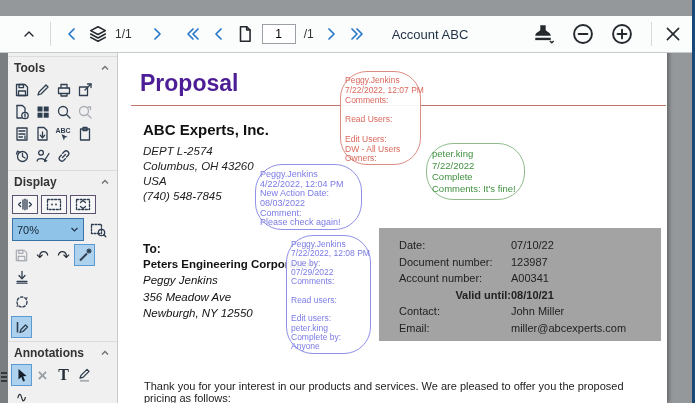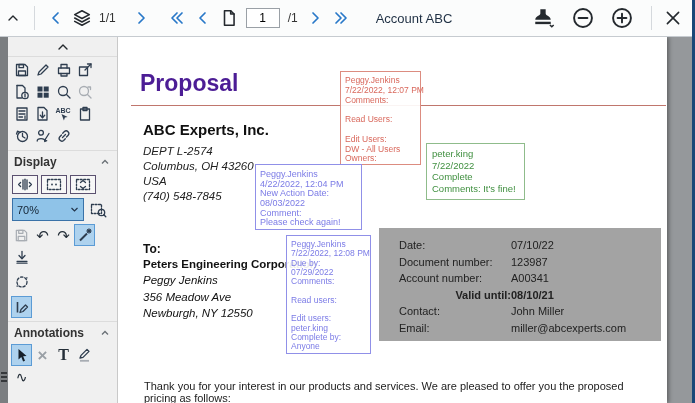--- a/index.html
+++ b/index.html
@@ -1,22 +1,22 @@
 <!DOCTYPE html>
 <html><head>
 <meta charset="utf-8">
 <style>
   * { box-sizing: border-box; margin: 0; padding: 0; }
   html,body { width:695px; height:403px; overflow:hidden; }
   body { font-family:"Liberation Sans", sans-serif; background:#fff; position:relative; }
   .app { position:absolute; inset:0; background:#95989b; }
 
   
-  .toolbar { position:absolute; left:0; top:0; right:0; height:37px; background:#fbfcfc;
-             border-bottom:1px solid #c6cbd0; display:flex; align-items:center; padding-left:0; z-index:5;}
+  .toolbar { position:absolute; left:0; top:16px; right:0; height:37px; background:#fbfcfc;
+             border-bottom:1px solid #c6cbd0; display:flex; align-items:center; padding-left:16px; z-index:5;}
   .tb-btn { display:flex; align-items:center; justify-content:center; height:28px; min-width:26px; cursor:pointer; }
   .tb-sep { width:1px; height:24px; background:#d5d9dd; margin:0 8px; }
   .tb-txt { font-size:12px; color:#333; margin:0 4px; }
   .tb-title { font-size:13px; color:#1f3044; margin-left:22px; }
   .page-input { width:34px; height:20px; border:1px solid #9aa0a6; font-size:12px; text-align:center;
                 font-family:"Liberation Sans",sans-serif; margin:0 4px; }
   .tb-right { margin-left:auto; display:flex; align-items:center; padding-right:9px; }
   .ic svg { display:block; }
   svg .s { stroke:#2e3d4f; fill:none; stroke-width:1.3; stroke-linecap:round; stroke-linejoin:round; }
   svg .blue { stroke:#2878c8; fill:none; stroke-width:1.7; stroke-linecap:round; stroke-linejoin:round; }
@@ -58,21 +58,21 @@
   .h-rule { position:absolute; left:13px; top:68px; width:535px; height:1px; background:#c0766d; }
   .company { position:absolute; left:25px; top:84px; color:#111; }
   .company .name { font-size:15px; font-weight:bold; }
   .company .addr { font-style:italic; font-size:11.5px; line-height:15px; margin-top:6px; color:#222; }
   .to-block { position:absolute; left:25px; top:205px; color:#111; }
   .to-block .to { font-weight:bold; font-size:12px; }
   .to-block .corp { font-weight:bold; font-size:11.5px; line-height:16px; }
   .to-block .addr { font-style:italic; font-size:11.5px; line-height:16.5px; }
   .footer-text { position:absolute; left:26px; top:343px; width:515px; font-size:11px; color:#222; }
 
-  .note { position:absolute; background:rgba(255,255,255,.92); z-index:2; cursor:pointer; }
+  .note { position:absolute; background:rgba(255,255,255,.92); z-index:2; cursor:pointer;border-radius:27px; }
   .note .ln { white-space:nowrap; overflow:visible; }
   .note-red    { left:222px; top:34px;  width:81px;  height:94px;  border:1px solid #dc8c80; color:#d9685c;
                  font-size:8.5px; padding:3px 4px; }
   .note-red .ln { height:9.8px; }
   .note-green  { left:308px; top:106px; width:99px;  height:57px;  border:1px solid #8fbc8b; color:#3f8f3f;
                  font-size:9.5px; padding:4px 5px; }
   .note-green .ln { height:11.5px; }
   .note-blue1  { left:137px; top:127px; width:107px; height:66px;  border:1px solid #9090e8; color:#7b7be6;
                  font-size:9px; padding:4px; }
   .note-blue1 .ln { height:9.7px; }
@@ -221,20 +221,28 @@
 
   <div class="sidebar">
     <div class="sb-collapse">
       <span class="ic">
         <svg width="14" height="10" viewBox="0 0 14 10">
             <polyline class="dk" points="3,7 7,3 11,7"></polyline>
           </svg>
         </span>
     </div>
 
+    <div class="sb-header" style="border-top:none;">
+      <span>Tools</span>
+      <span class="ic">
+        <svg width="10" height="8" viewBox="0 0 10 8">
+            <polyline points="2,5.5 5,2.5 8,5.5" fill="none" stroke="#6a7076" stroke-width="1.3"></polyline>
+          </svg>
+        </span>
+    </div>
     <div class="sb-grid">
       <div class="cell">
           <span class="ic">
         <svg width="16" height="16" viewBox="0 0 16 16">
               <path class="s" d="M2.5 2.5 H11 L13.5 5 V13.5 H2.5 Z"></path>
               <rect class="s" x="5" y="2.5" width="4.5" height="3.2"></rect>
               <rect class="s" x="4.5" y="9" width="7" height="4.5"></rect>
             </svg>
           </span>
         </div>

